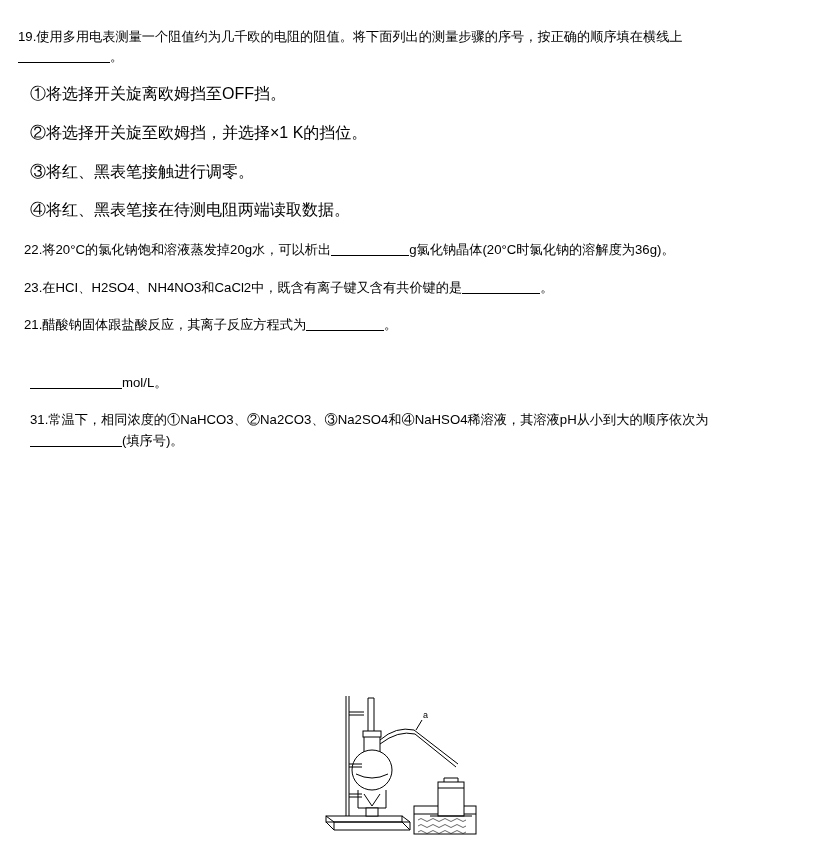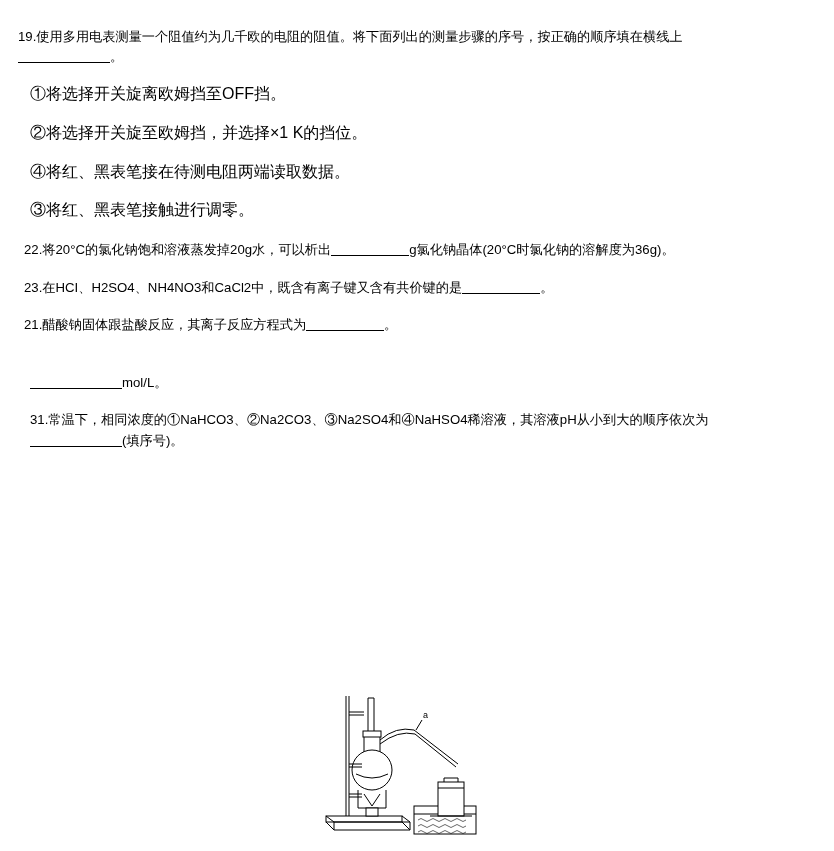--- a/index.html
+++ b/index.html
@@ -64,22 +64,22 @@
 
 <div class="page">
 
   <p class="q">
     <span>19.使用多用电表测量一个阻值约为几千欧的电阻的阻值。将下面列出的测量步骤的序号，按正确的顺序填在横线上</span><br>
     <span class="blank lead"></span><span>。</span>
   </p>
 
   <p class="sub">①将选择开关旋离欧姆挡至OFF挡。</p>
   <p class="sub">②将选择开关旋至欧姆挡，并选择×1 K的挡位。</p>
+  <p class="sub">③将红、黑表笔接触进行调零。</p>
   <p class="sub">④将红、黑表笔接在待测电阻两端读取数据。</p>
-  <p class="sub">③将红、黑表笔接触进行调零。</p>
 
 
 
   <p class="q indent2">
     <span>22.将20°C的氯化钠饱和溶液蒸发掉20g水，可以析出</span><span class="blank"></span><span>g氯化钠晶体(20°C时氯化钠的溶解度为36g)。</span>
   </p>
 
   <p class="q indent2">
     <span>23.在HCI、H2SO4、NH4NO3和CaCl2中，既含有离子键又含有共价键的是</span><span class="blank"></span><span>。</span>
   </p>

